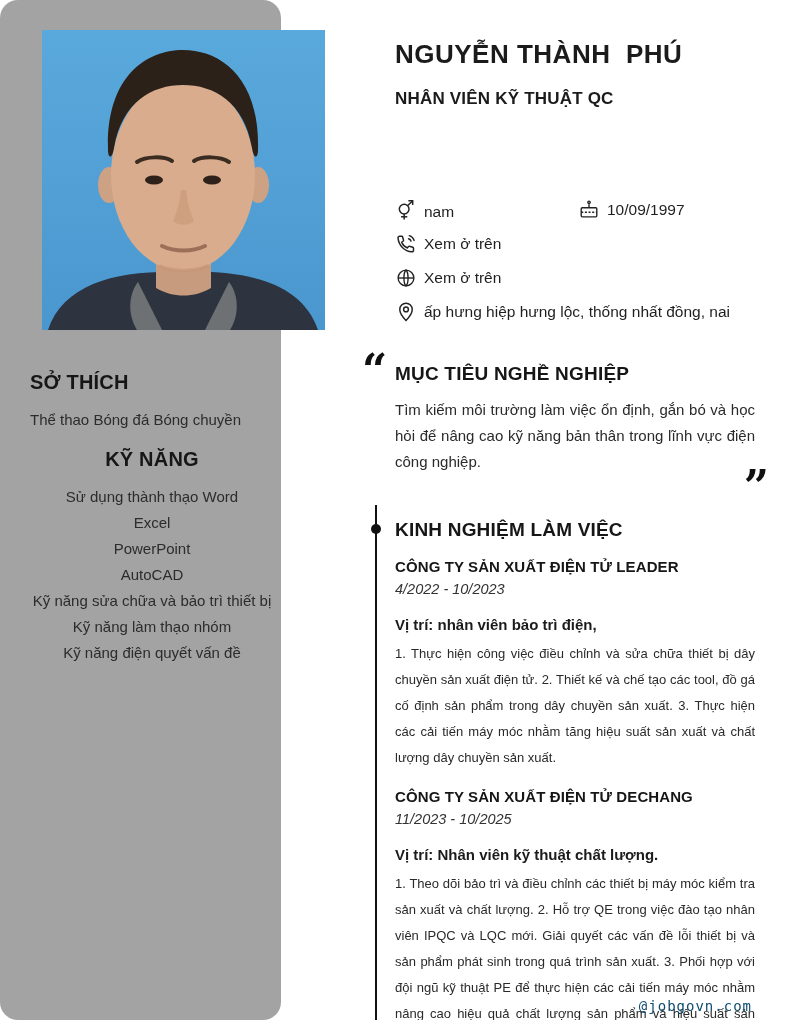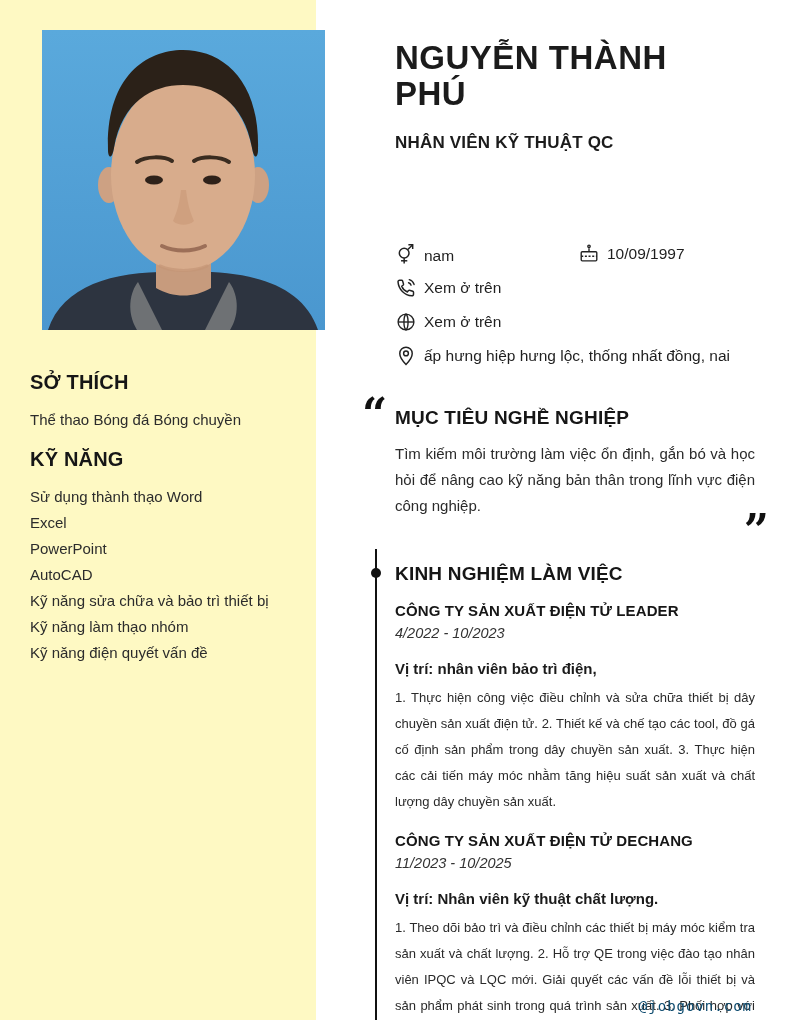--- a/index.html
+++ b/index.html
@@ -14,52 +14,53 @@
     width: 790px;
     height: 1020px;
     background: #ffffff;
     overflow: hidden;
   }
 
   
   .sidebar {
     position: absolute;
     left: 0; top: 0; bottom: 0;
-    width: 316px;
-    background: #fef9c3;
+    width: 281px;
+    background: #a3a3a3;
+    border-radius: 18px;
   }
   .photo-frame {
     position: absolute;
     left: 42px; top: 30px;
     width: 283px; height: 300px;
     overflow: hidden;
   }
   .photo-frame svg { display: block; width: 100%; height: 100%; }
   .side-section-hobbies { position: absolute; left: 30px; right: 24px; top: 371px; }
-  .side-section-skills  { position: absolute; left: 30px; right: 7px; top: 448px; }
+  .side-section-skills  { position: absolute; left: 30px; right: 7px; top: 448px; text-align: center; }
   .side-title {
     font-size: 20px;
     font-weight: 700;
     color: #161616;
     letter-spacing: 0.2px;
     margin-bottom: 13px;
   }
   .side-text { font-size: 15px; color: #2c2c2c; line-height: 26px; }
   .skill-list { list-style: none; }
   .skill-list li { font-size: 15px; color: #2c2c2c; line-height: 26px; }
 
   
   .main {
     position: absolute;
     left: 352px; top: 0; right: 0; bottom: 0;
     background: #ffffff;
     padding: 40px 35px 0 43px;
   }
   .name {
-    font-size: 33px;
+    font-size: 26px;
     font-weight: 700;
     color: #1b1b1b;
     letter-spacing: 0.5px;
     white-space: pre-wrap;
     line-height: 1.1;
   }
   .job-title {
     margin-top: 20px;
     font-size: 17px;
     font-weight: 700;

